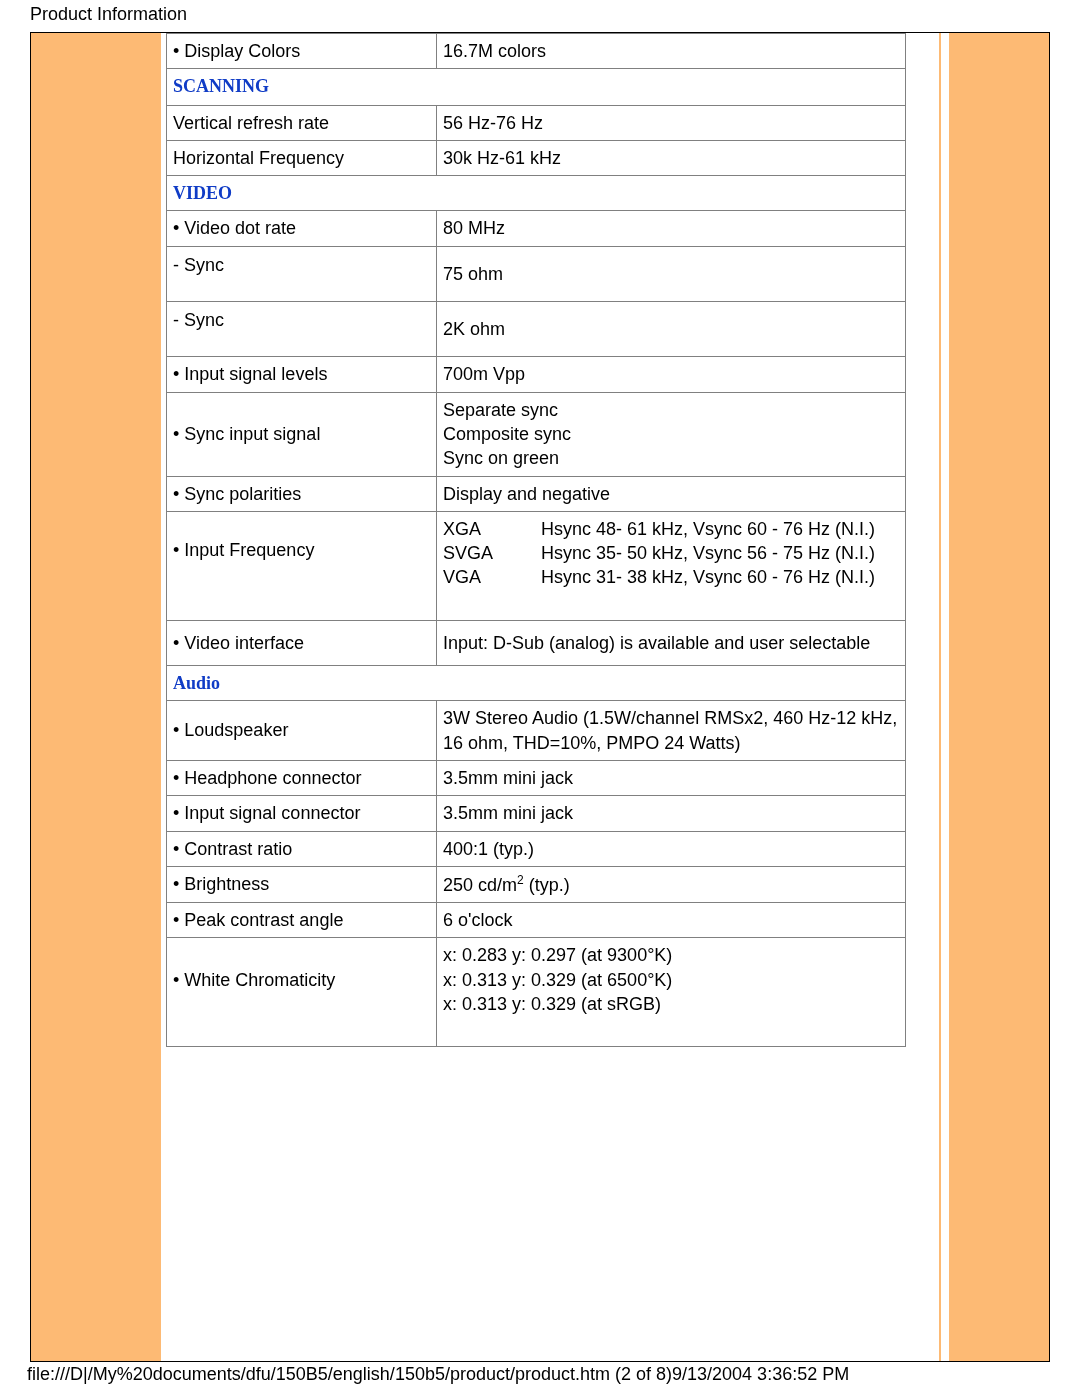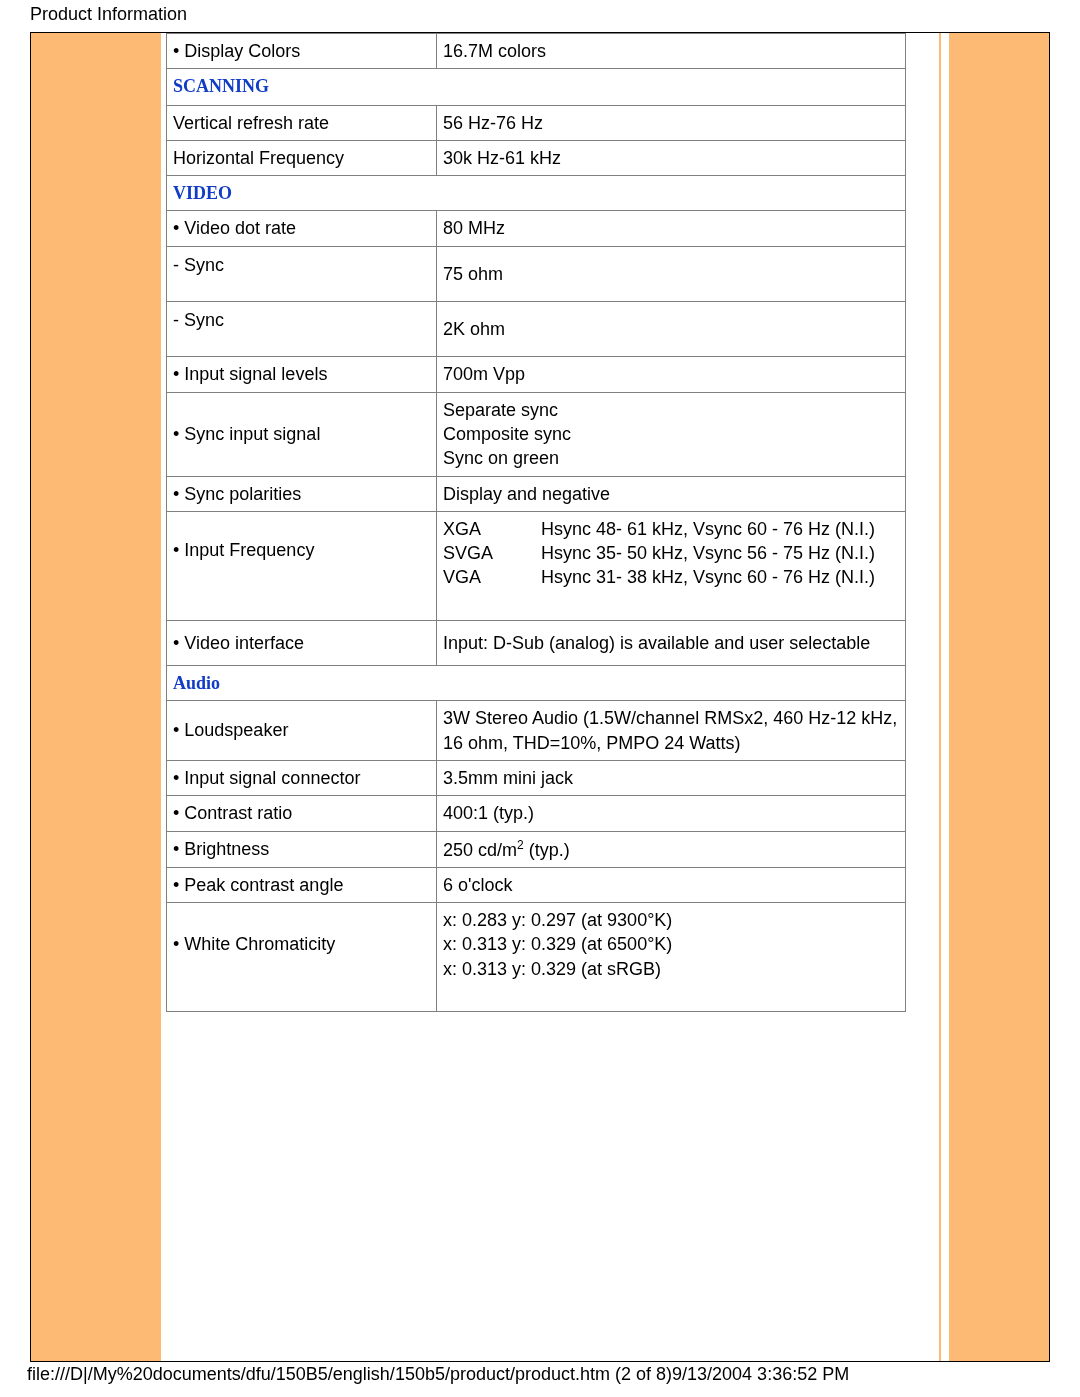--- a/index.html
+++ b/index.html
@@ -103,20 +103,24 @@
       </tr>
 
       <tr>
         <td colspan="2" class="section">Audio</td>
       </tr>
       <tr>
         <td class="label">• Loudspeaker</td>
         <td>3W Stereo Audio (1.5W/channel RMSx2, 460 Hz-12 kHz, 16 ohm, THD=10%, PMPO 24 Watts)</td>
       </tr>
       <tr>
+        <td class="label single">• Headphone connector</td>
+        <td class="single">3.5mm mini jack</td>
+      </tr>
+      <tr>
         <td class="label single">• Input signal connector</td>
         <td class="single">3.5mm mini jack</td>
       </tr>
 
       <tr>
         <td class="label single">• Contrast ratio</td>
         <td class="single">400:1 (typ.)</td>
       </tr>
       <tr>
         <td class="label single">• Brightness</td>

